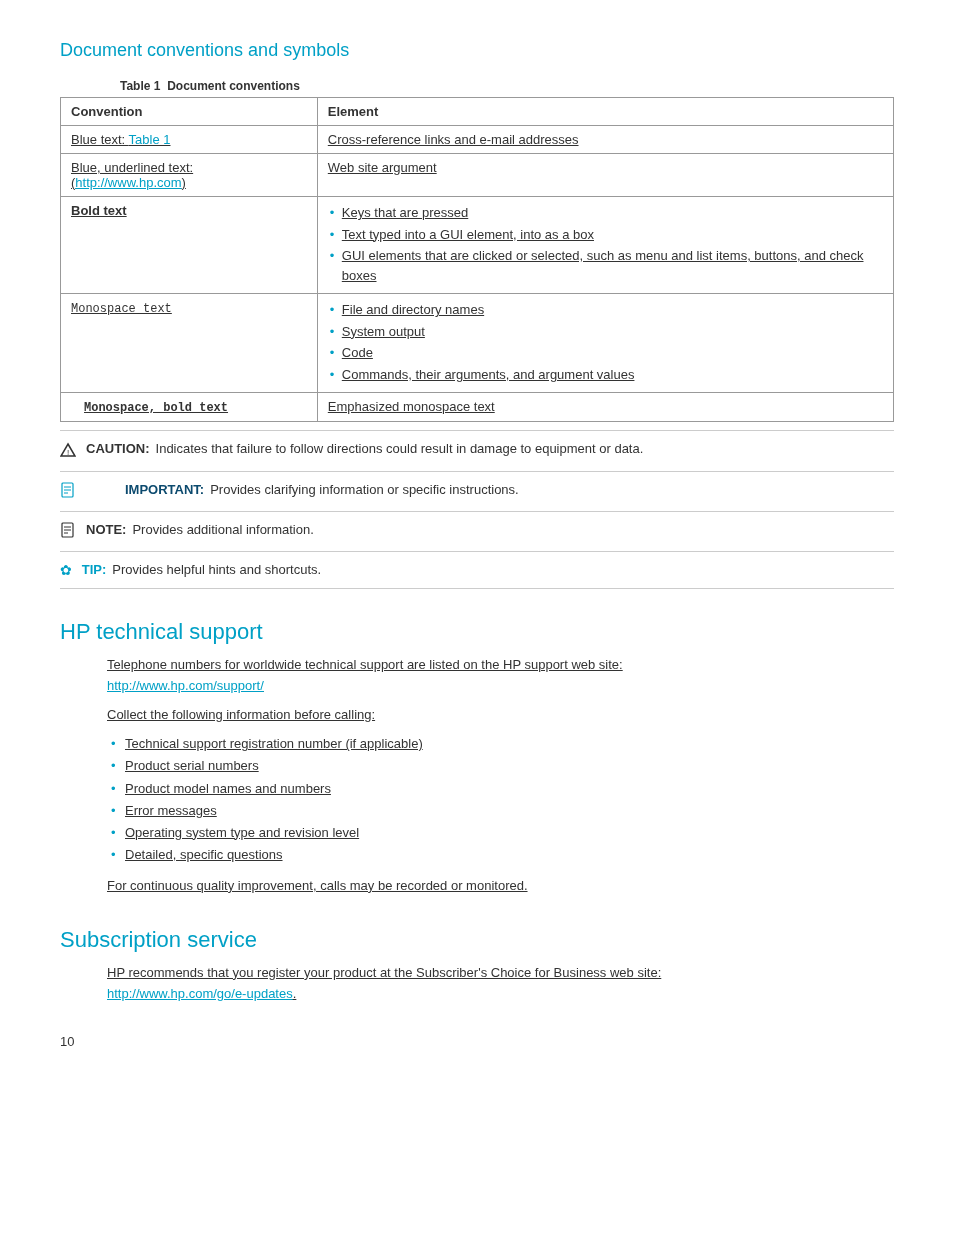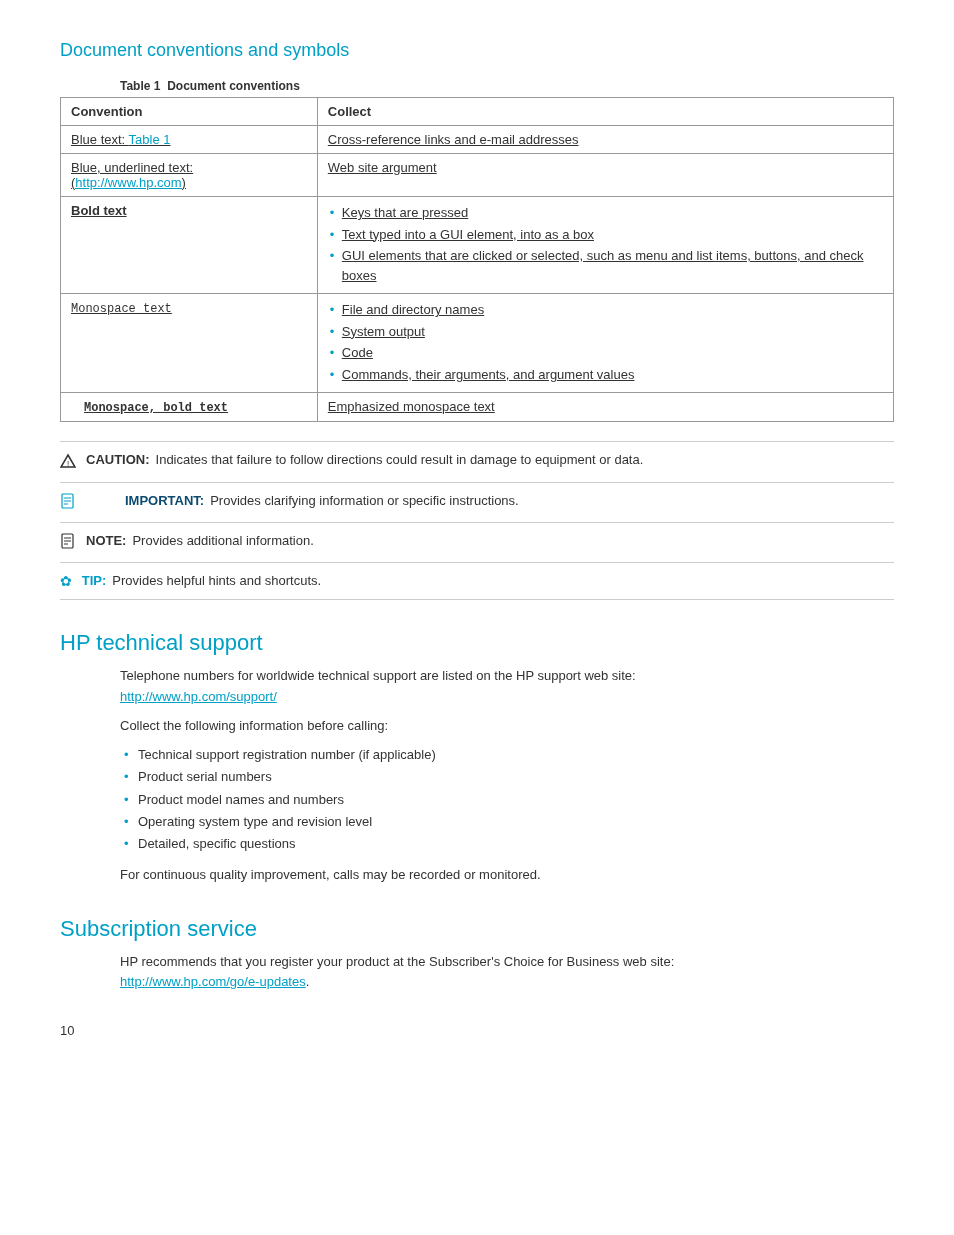--- a/index.html
+++ b/index.html
@@ -36,21 +36,21 @@
     }
 
     .table-caption span {
       font-weight: bold;
     }
 
     table {
       width: 100%;
       border-collapse: collapse;
       margin-left: 0;
-      margin-bottom: 19px;
+      margin-bottom: 8px;
       font-size: 13px;
       border-radius: 12px;
     }
 
     table thead tr {
       background: #fff;
     }
 
     table th {
       border: 1px solid #999;
@@ -152,22 +152,23 @@
     }
 
     .notice-content {
       display: flex;
       align-items: flex-start;
       gap: 6px;
       margin-bottom: 0;
     }
 
     .hp-support-body {
-      margin-left: 60px;
+      margin-left: 47px;
       margin-bottom: 8px;
+      text-decoration: underline;
     }
 
     .hp-support-body p {
       margin-bottom: 8px;
       line-height: 1.6;
     }
 
     .bullet-list {
       list-style: none;
       padding: 0;
@@ -200,21 +201,21 @@
 
 <p class="table-caption">
   <span>Table 1</span>
   &nbsp;<span>Document conventions</span>
 </p>
 
 <table>
   <thead>
     <tr>
       <th>Convention</th>
-      <th>Collect</th>
+      <th>Element</th>
     </tr>
   </thead>
   <tbody>
     <tr>
       <td>
         Blue text: <a href="#" class="blue-link">Table 1</a>
       </td>
       <td>Cross-reference links and e-mail addresses</td>
     </tr>
     <tr>
@@ -313,20 +314,21 @@
     <span>Telephone numbers for worldwide technical support are listed on the HP support web site:</span><br>
     <a href="#" class="blue-link-underline">http://www.hp.com/support/</a>
   </p>
 
   <p>Collect the following information before calling:</p>
 
   <ul class="bullet-list">
     <li>Technical support registration number (if applicable)</li>
     <li>Product serial numbers</li>
     <li>Product model names and numbers</li>
+    <li>Error messages</li>
     <li>Operating system type and revision level</li>
     <li>Detailed, specific questions</li>
   </ul>
 
   <p>For continuous quality improvement, calls may be recorded or monitored.</p>
 </div>
 
 <h2 class="section-title">Subscription service</h2>
 
 <div class="hp-support-body">

